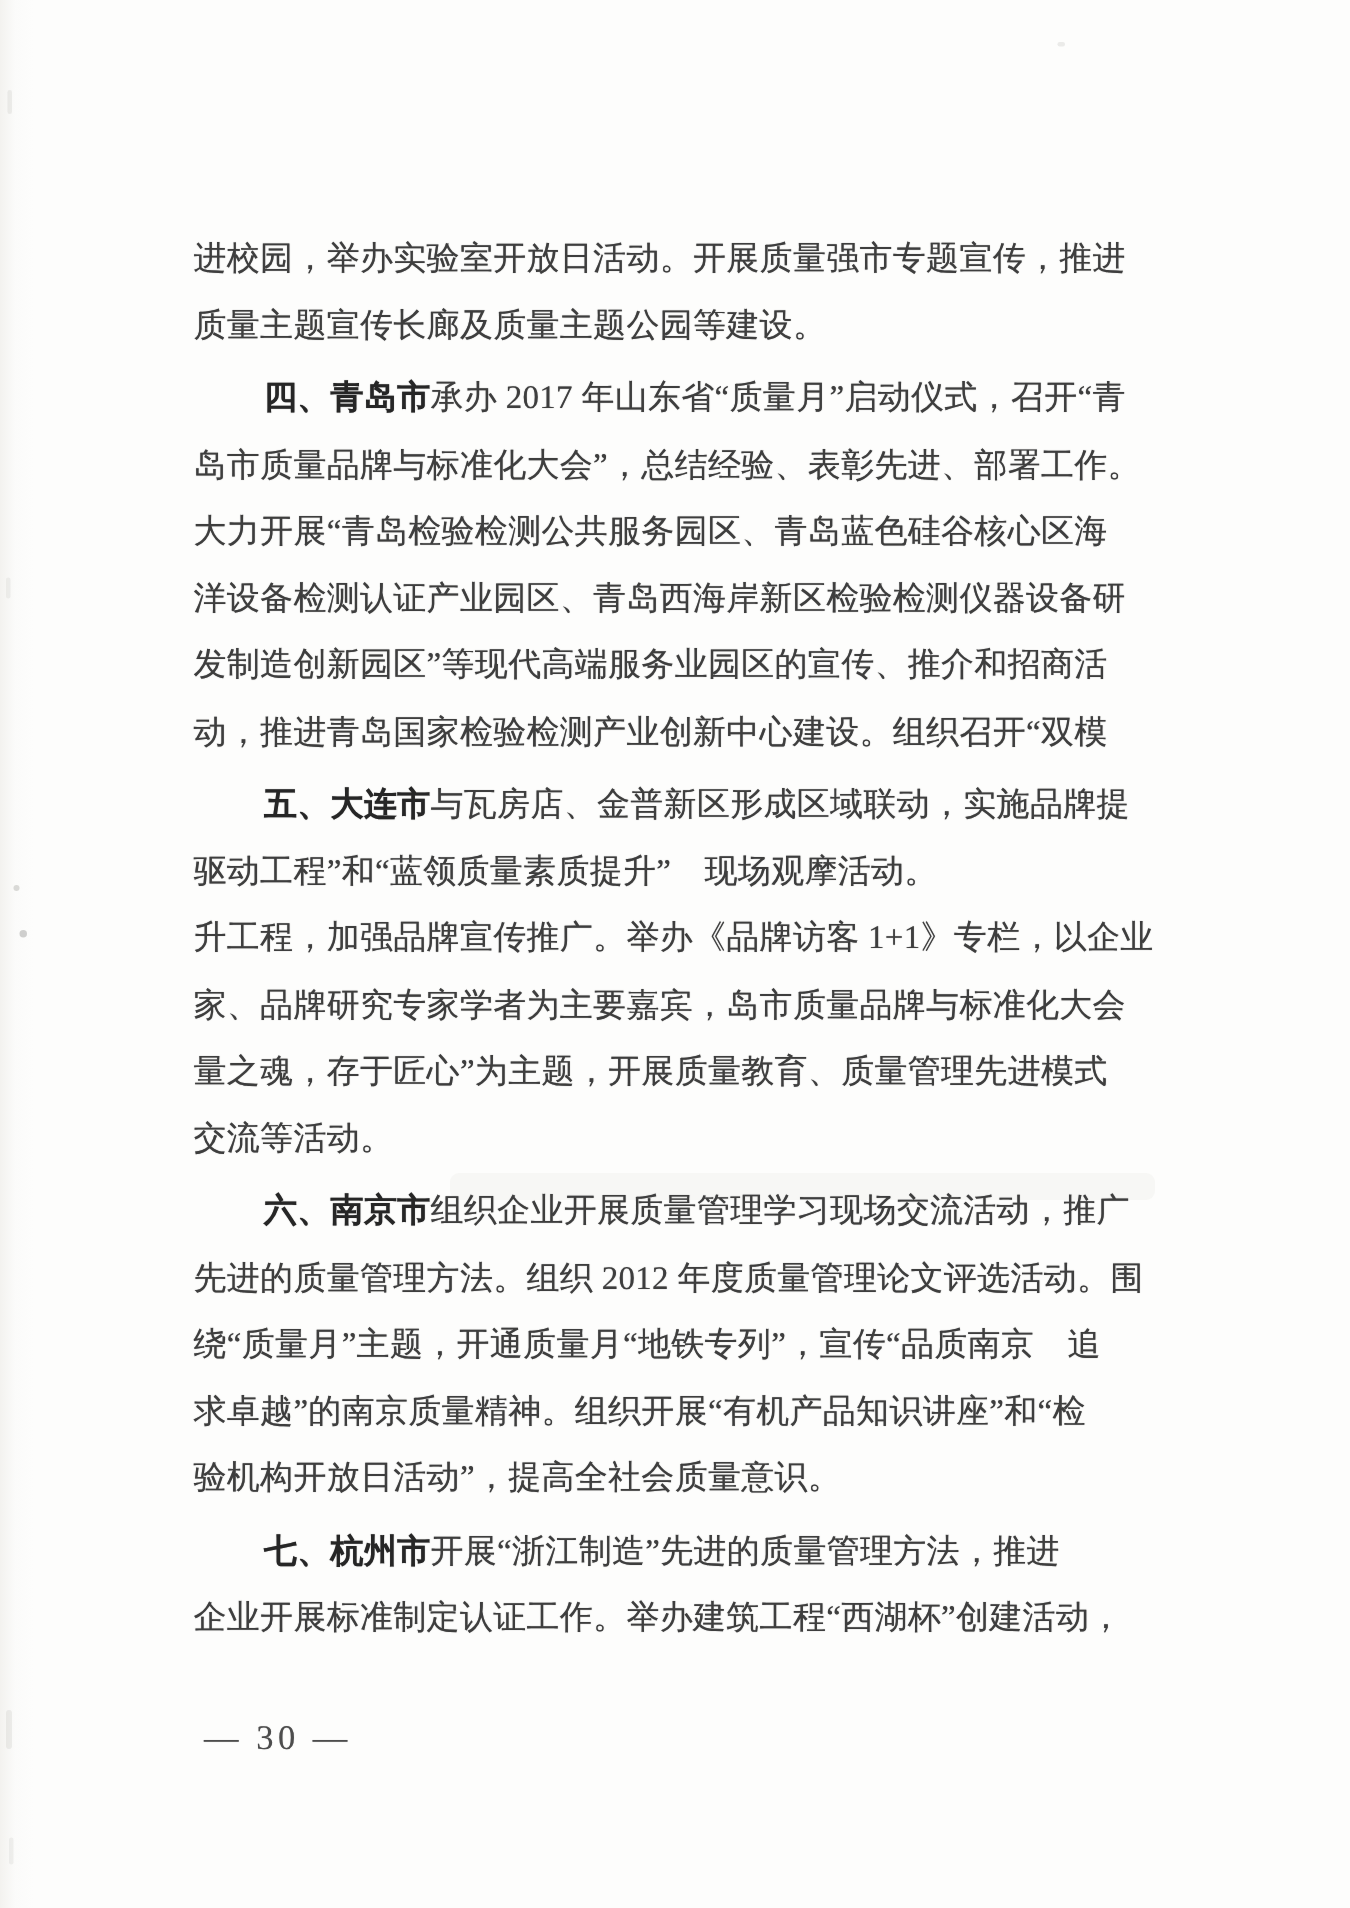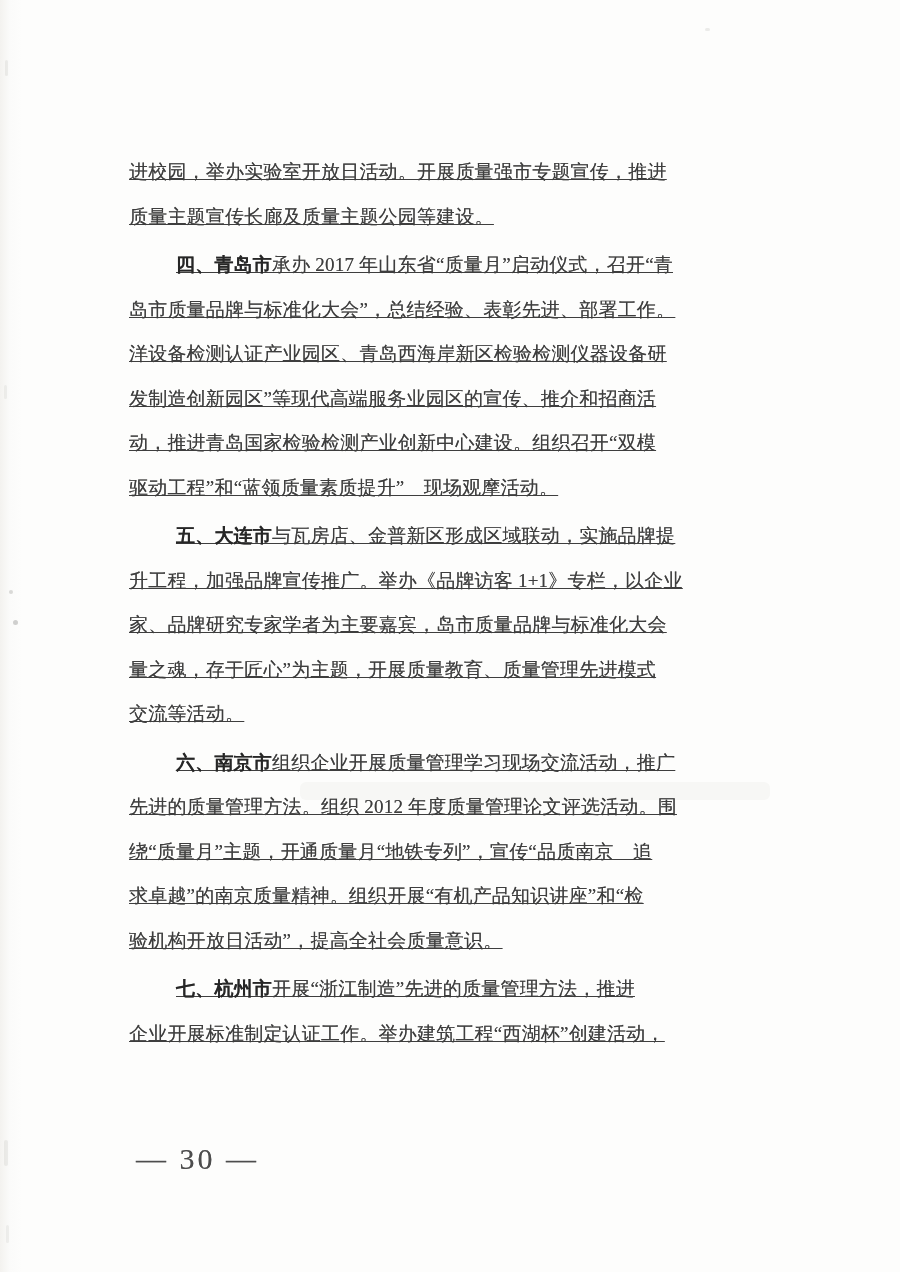--- a/index.html
+++ b/index.html
@@ -10,38 +10,37 @@
     overflow:hidden;
     font-family:"Liberation Serif","DejaVu Serif",serif;
   }
   .page {
     position:absolute; inset:0;
     background:linear-gradient(90deg,#f3f2ef 0px,#fbfbfa 10px,#fdfdfc 22px);
   }
   .doc {
     position:absolute;
     left:129px; top:150px; width:670px;
-    font-size:19px;
+    font-size:22px;
     line-height:44.5px;
     color:#3e3e3e;
     letter-spacing:0.2px;
     text-shadow:0 0 0.6px rgba(80,80,80,0.75);
-    text-decoration:underline;
   }
   .line { white-space:pre; height:44.5px; }
   .line.indent { text-indent:47px; margin-top:4px; }
   .b {
     font-weight:bold;
     font-family:"Liberation Sans","DejaVu Sans",sans-serif;
     color:#262626;
   }
   .page-num {
     position:absolute;
     left:136px; top:1144px;
-    font-size:30px;
+    font-size:23px;
     line-height:30px;
     color:#4d4d4d;
     letter-spacing:3px;
     text-shadow:0 0 0.5px rgba(90,90,90,0.6);
   }
   
   .art { position:absolute; background:#9a9a96; border-radius:50%; }
   .a1 { left:9px;  top:590px;  width:4px; height:4px; opacity:.35; }
   .a2 { left:13px; top:620px;  width:5px; height:5px; opacity:.45; }
   .a3 { left:5px;  top:60px;   width:3px; height:16px; opacity:.15; border-radius:2px; }
@@ -65,25 +64,26 @@
   <div class="art a4"></div>
   <div class="art a5"></div>
   <div class="art a6"></div>
   <div class="art a7"></div>
 
   <div class="doc">
     <div class="line"><span class="b"></span><span>进校园，举办实验室开放日活动。开展质量强市专题宣传，推进</span></div>
     <div class="line"><span class="b"></span><span>质量主题宣传长廊及质量主题公园等建设。</span></div>
     <div class="line indent"><span class="b">四、青岛市</span><span>承办 2017 年山东省“质量月”启动仪式，召开“青</span></div>
     <div class="line"><span class="b"></span><span>岛市质量品牌与标准化大会”，总结经验、表彰先进、部署工作。</span></div>
+    <div class="line"><span class="b"></span><span>大力开展“青岛检验检测公共服务园区、青岛蓝色硅谷核心区海</span></div>
     <div class="line"><span class="b"></span><span>洋设备检测认证产业园区、青岛西海岸新区检验检测仪器设备研</span></div>
     <div class="line"><span class="b"></span><span>发制造创新园区”等现代高端服务业园区的宣传、推介和招商活</span></div>
     <div class="line"><span class="b"></span><span>动，推进青岛国家检验检测产业创新中心建设。组织召开“双模</span></div>
+    <div class="line indent"><span class="b">五、大连市</span><span>与瓦房店、金普新区形成区域联动，实施品牌提</span></div>
     <div class="line"><span class="b"></span><span>驱动工程”和“蓝领质量素质提升”　现场观摩活动。</span></div>
-    <div class="line indent"><span class="b">五、大连市</span><span>与瓦房店、金普新区形成区域联动，实施品牌提</span></div>
     <div class="line"><span class="b"></span><span>升工程，加强品牌宣传推广。举办《品牌访客 1+1》专栏，以企业</span></div>
     <div class="line"><span class="b"></span><span>家、品牌研究专家学者为主要嘉宾，岛市质量品牌与标准化大会</span></div>
     <div class="line"><span class="b"></span><span>量之魂，存于匠心”为主题，开展质量教育、质量管理先进模式</span></div>
     <div class="line"><span class="b"></span><span>交流等活动。</span></div>
     <div class="line indent"><span class="b">六、南京市</span><span>组织企业开展质量管理学习现场交流活动，推广</span></div>
     <div class="line"><span class="b"></span><span>先进的质量管理方法。组织 2012 年度质量管理论文评选活动。围</span></div>
     <div class="line"><span class="b"></span><span>绕“质量月”主题，开通质量月“地铁专列”，宣传“品质南京　追</span></div>
     <div class="line"><span class="b"></span><span>求卓越”的南京质量精神。组织开展“有机产品知识讲座”和“检</span></div>
     <div class="line"><span class="b"></span><span>验机构开放日活动”，提高全社会质量意识。</span></div>
     <div class="line indent"><span class="b">七、杭州市</span><span>开展“浙江制造”先进的质量管理方法，推进</span></div>

